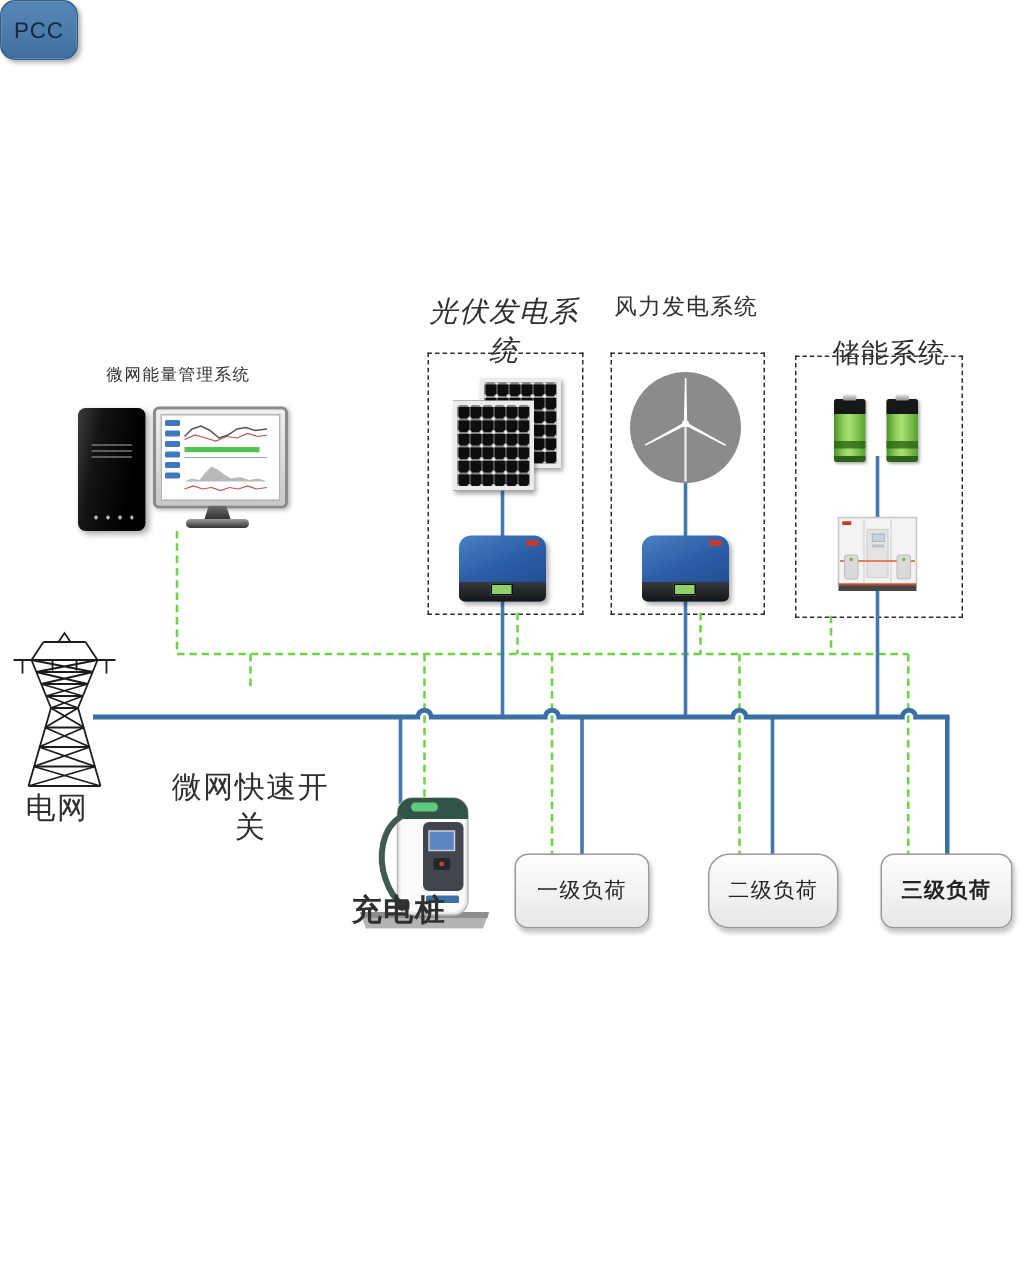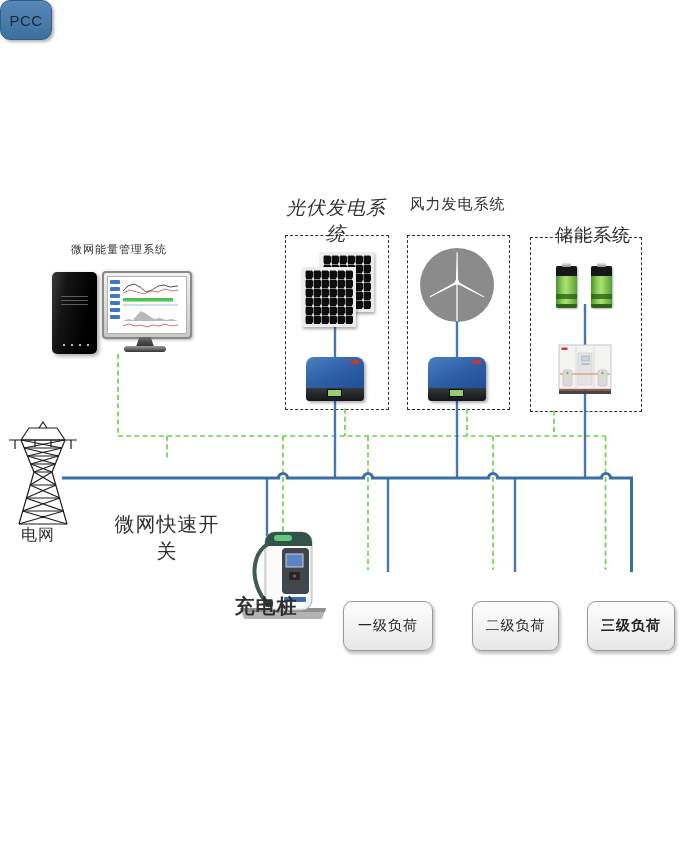--- a/index.html
+++ b/index.html
@@ -67,21 +67,21 @@
   
   .pcc{left:142px;top:459px;width:50px;height:38px;z-index:3;border-radius:10px;
     background:linear-gradient(#5787b7,var(--pcc-fill,#4a7bab) 55%,#3d6e9e);
     border:1.5px solid #2f5d8a;box-shadow:2px 2px 3px rgba(0,0,0,.3);
     display:flex;align-items:center;justify-content:center;
     font-size:15px;color:#14283d;letter-spacing:.5px;text-align:right;}
 
   
   .load{position:absolute;top:569px;height:48px;z-index:3;border:1.5px solid #999;border-radius:9px;
     background:linear-gradient(#fefefe,#e7e7e7);box-shadow:1.5px 2.5px 3px rgba(0,0,0,.22);
-    display:flex;align-items:center;justify-content:center;font-size:14px;color:#222;letter-spacing:1px;margin-top:32px;}
+    display:flex;align-items:center;justify-content:center;font-size:14px;color:#222;letter-spacing:1px;}
 
   svg{display:block;}
 </style>
 </head>
 <body>
 
 <svg id="lines" width="688" height="856" aria-hidden="true">
 
   <path class="comm" d="M118,354 V436"></path>
   <path class="comm" d="M118,436 H605.5"></path>
@@ -105,21 +105,21 @@
 </svg>
 
 <div class="sysbox" style="left:285px;top:235px;width:102px;height:173px;"></div>
 <div class="sysbox" style="left:407px;top:235px;width:101px;height:173px;"></div>
 <div class="sysbox" style="left:530px;top:237px;width:110px;height:173px;"></div>
 
 <div class="lbl" style="left:49px;top:242px;width:140px;font-size:11px;">微网能量管理系统</div>
 <div class="lbl" style="left:285px;top:195px;width:102px;font-size:19px;font-style:italic;">光伏发电系统</div>
 <div class="lbl" style="left:407px;top:195px;width:101px;font-size:15px;">风力发电系统</div>
 <div class="lbl" style="left:543px;top:195px;width:100px;font-size:18px;margin-top:28px;">储能系统</div>
-<div class="lbl" style="left:14px;top:525px;width:48px;font-size:16px;">电网</div>
+<div class="lbl" style="left:14px;top:525px;width:48px;font-size:20px;">电网</div>
 <div class="lbl" style="left:110px;top:511px;width:114px;font-size:20px;">微网快速开关</div>
 <div class="lbl" style="left:234px;top:593px;width:64px;font-size:20px;font-weight:bold;">充电桩</div>
 
 <div class="abs server"></div>
 <div class="abs monitor-frame">
   <div class="monitor-screen">
     <svg width="76" height="54" viewBox="0 0 76 54">
       <rect x="2" y="3" width="10" height="4" rx="1" fill="#3f78c0"></rect>
       <rect x="2" y="10" width="10" height="4" rx="1" fill="#3f78c0"></rect>
       <rect x="2" y="17" width="10" height="4" rx="1" fill="#3f78c0"></rect>
@@ -216,14 +216,14 @@
   <rect x="44" y="22" width="27" height="46" rx="4" fill="#41464c"></rect>
   <rect x="48" y="28" width="17" height="13" fill="#5b84c4" stroke="#cfcfcf" stroke-width="1"></rect>
   <rect x="51" y="46" width="11" height="8" rx="1" fill="#23272b"></rect>
   <circle cx="56.5" cy="50" r="1.6" fill="#c4402f"></circle>
   <rect x="46" y="71" width="22" height="5" rx="1" fill="#3b6fa8"></rect>
   <path d="M30,18 C16,26 14,46 19,60 C22,69 26,74 30,77" fill="none" stroke="#3f5b52" stroke-width="4"></path>
   <rect x="27" y="74" width="8" height="7" rx="2" fill="#2e3a36"></rect>
 </svg>
 
 <div class="load" style="left:343px;width:88px;">一级负荷</div>
-<div class="load" style="left:472px;width:85px;">二级负荷</div>
+<div class="load" style="left:472px;width:85px;border-radius:14px;">二级负荷</div>
 <div class="load" style="left:587px;width:86px;font-weight:bold;">三级负荷</div>
 
 </body></html>

